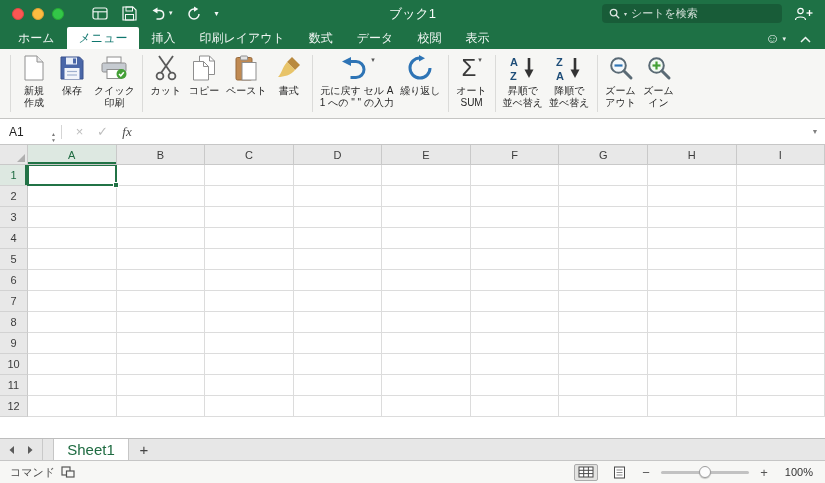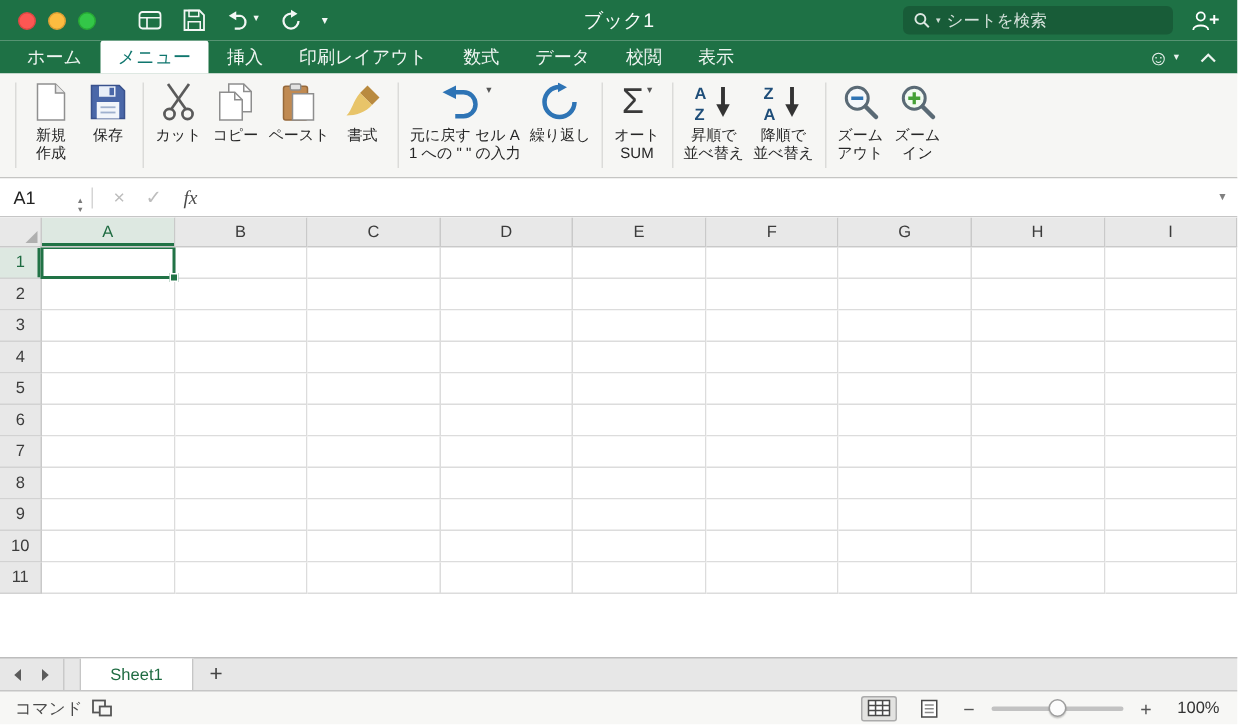--- a/index.html
+++ b/index.html
@@ -60,21 +60,21 @@
   .grow{display:flex;height:21px;flex:0 0 auto}
   .rowh{width:28px;flex:0 0 auto;background:#E8E8E8;border-right:1px solid #C9C9C9;border-bottom:1px solid #D2D2D2;font-size:11px;color:#3C3C3C;display:flex;align-items:center;justify-content:center}
   .rowh.sel{background:#DDE8E1;color:#1E6B41;box-shadow:inset -2px 0 0 #217346}
   .cell{flex:1;border-right:1px solid #DCDCDC;border-bottom:1px solid #DCDCDC;position:relative;background:#fff}
   .selbox{position:absolute;inset:-1px;border:2px solid #217346;z-index:3;pointer-events:none}
   .fill-handle{position:absolute;right:-4px;bottom:-4px;width:6px;height:6px;background:#217346;border:1px solid #fff;pointer-events:auto}
 
   
   .sheetbar{height:22px;background:#E7E7E7;border-top:1px solid #BDBDBD;display:flex;align-items:stretch;flex:0 0 auto}
   .snav{display:flex;align-items:center;padding:0 8px;gap:12px;border-right:1px solid #C9C9C9}
-  .stab{width:76px;background:#fff;border-left:1px solid #C6C6C6;border-right:1px solid #C6C6C6;display:flex;align-items:center;justify-content:center;font-size:11px;color:#1E6B41;margin-left:10px}
+  .stab{width:76px;background:#fff;border-left:1px solid #C6C6C6;border-right:1px solid #C6C6C6;display:flex;align-items:center;justify-content:center;font-size:15px;color:#1E6B41;margin-left:10px}
   .saddtab{width:30px;display:flex;align-items:center;justify-content:center;color:#444;font-size:15px}
 
   
   .statusbar{height:23px;background:#F7F7F5;border-top:1px solid #C6C6C6;display:flex;align-items:center;padding:0 10px;font-size:11px;color:#4A4A4A;flex:0 0 auto;gap:6px}
   .sright{margin-left:auto;display:flex;align-items:center;gap:9px}
   .viewbtn{width:24px;height:17px;display:flex;align-items:center;justify-content:center;border-radius:2px;border:1px solid transparent}
   .viewbtn.active{background:#E3E3E1;border:1px solid #ABABAB}
   .zoombtn{font-size:13px;color:#555;width:12px;text-align:center}
   .slider{width:88px;height:3px;background:#C2C2C2;border-radius:2px;position:relative}
   .thumb{position:absolute;top:-5px;left:calc(50% - 6px);width:12px;height:12px;border-radius:50%;background:#FCFCFC;border:1px solid #9E9E9E;box-shadow:0 1px 1px rgba(0,0,0,.2)}
@@ -187,20 +187,33 @@
           <rect x="6" y="1.5" width="11" height="7" fill="#E8EEF8"></rect>
           <rect x="13" y="2.5" width="3" height="5" fill="#4A67A8"></rect>
           <rect x="4.5" y="12" width="15" height="11" fill="#F2F5FA"></rect>
           <line x1="7" y1="15.5" x2="17" y2="15.5" stroke="#9FB0CE" stroke-width="1.2"></line>
           <line x1="7" y1="19" x2="17" y2="19" stroke="#9FB0CE" stroke-width="1.2"></line>
         </svg>
       </span>
       <span class="rlbl">保存</span>
     </div>
 
+    <div class="rbtn">
+      <span class="ric">
+        <svg width="28" height="24" viewBox="0 0 28 24">
+          <rect x="7" y="1" width="14" height="6" fill="#FFF" stroke="#8E8E8E"></rect>
+          <rect x="2" y="7" width="24" height="9" rx="1.5" fill="#C6CBD1" stroke="#8E8E8E"></rect>
+          <rect x="7" y="13.5" width="14" height="9" fill="#FFF" stroke="#8E8E8E"></rect>
+          <circle cx="21.5" cy="18" r="5" fill="#44A036"></circle>
+          <path d="M19 18 l1.8 1.8 3-3.6" stroke="#FFF" stroke-width="1.5" fill="none"></path>
+        </svg>
+      </span>
+      <span class="rlbl">クイック
+印刷</span>
+    </div>
 
     <div class="rsep"></div>
 
     <div class="rbtn">
       <span class="ric">
         <svg width="24" height="26" viewBox="0 0 24 26">
           <line x1="5" y1="1" x2="17" y2="18" stroke="#5A5A5A" stroke-width="1.8"></line>
           <line x1="19" y1="1" x2="7" y2="18" stroke="#5A5A5A" stroke-width="1.8"></line>
           <circle cx="6" cy="21" r="3.4" fill="none" stroke="#5A5A5A" stroke-width="1.8"></circle>
           <circle cx="18" cy="21" r="3.4" fill="none" stroke="#5A5A5A" stroke-width="1.8"></circle>
@@ -486,20 +499,32 @@
           <div class="cell"></div>
           <div class="cell"></div>
           <div class="cell"></div>
           <div class="cell"></div>
           <div class="cell"></div>
           <div class="cell"></div>
           <div class="cell"></div>
         </div>
         <div class="grow">
           <div class="rowh">11</div>
+          <div class="cell"></div>
+          <div class="cell"></div>
+          <div class="cell"></div>
+          <div class="cell"></div>
+          <div class="cell"></div>
+          <div class="cell"></div>
+          <div class="cell"></div>
+          <div class="cell"></div>
+          <div class="cell"></div>
+        </div>
+        <div class="grow">
+          <div class="rowh">12</div>
           <div class="cell"></div>
           <div class="cell"></div>
           <div class="cell"></div>
           <div class="cell"></div>
           <div class="cell"></div>
           <div class="cell"></div>
           <div class="cell"></div>
           <div class="cell"></div>
           <div class="cell"></div>
         </div>

